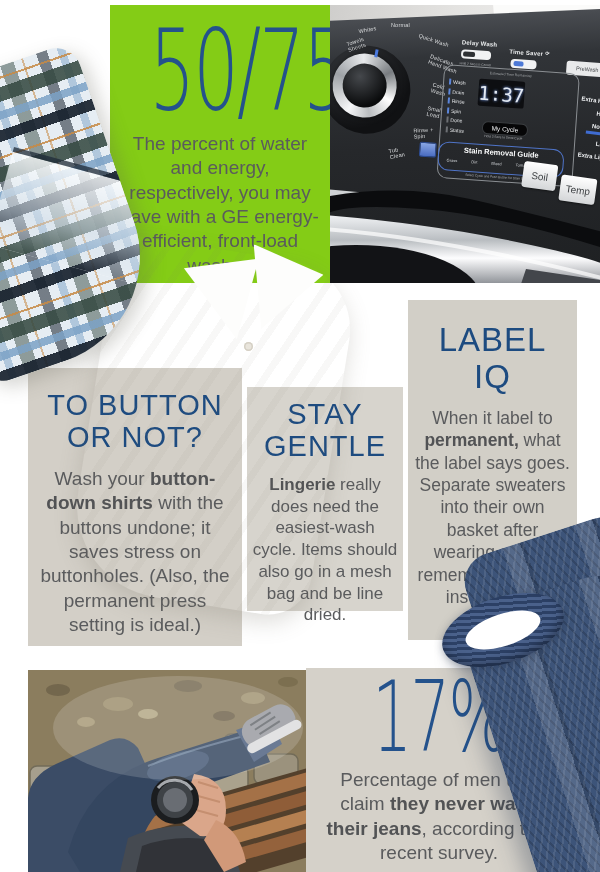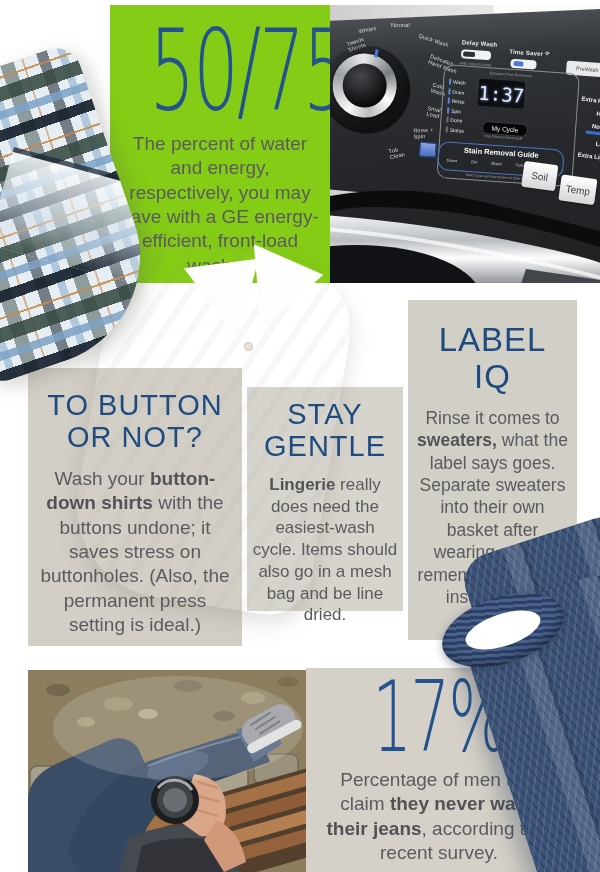--- a/index.html
+++ b/index.html
@@ -240,21 +240,21 @@
     <p class="body-copy"><span>Wash your </span><span class="b">button-down shirts</span><span> with the buttons undone; it saves stress on buttonholes. (Also, the permanent press setting is ideal.)</span></p>
   </section>
 
   <section class="box box-gentle">
     <h2 class="h-blue"><span>STAY</span><br><span>GENTLE</span></h2>
     <p class="body-copy"><span class="b">Lingerie</span><span> really does need the easiest-wash cycle. Items should also go in a mesh bag and be line dried.</span></p>
   </section>
 
   <section class="box box-label">
     <h2 class="h-blue"><span>LABEL</span><br><span>IQ</span></h2>
-    <p class="body-copy"><span>Rinse it comes to </span><span class="b">sweaters,</span><span> what the label says goes. Separate sweaters into their own basket after wearing so you remember to check instructions.</span></p>
+    <p class="body-copy"><span>When it label to </span><span class="b">permanent,</span><span> what the label says goes. Separate sweaters into their own basket after wearing so you remember to check instructions.</span></p>
   </section>
 
   <figure class="bench" style="margin:0;">
     <svg width="278" height="202" viewBox="0 0 278 202">
       <rect width="278" height="202" fill="#857656"></rect>
       <g>
         <ellipse cx="30" cy="20" rx="12" ry="6" fill="#6c5f44"></ellipse>
           <ellipse cx="90" cy="34" rx="15" ry="7" fill="#998a67"></ellipse>
         <ellipse cx="160" cy="16" rx="14" ry="6" fill="#6f634a"></ellipse>
           <ellipse cx="225" cy="28" rx="12" ry="6" fill="#9d8f6c"></ellipse>

